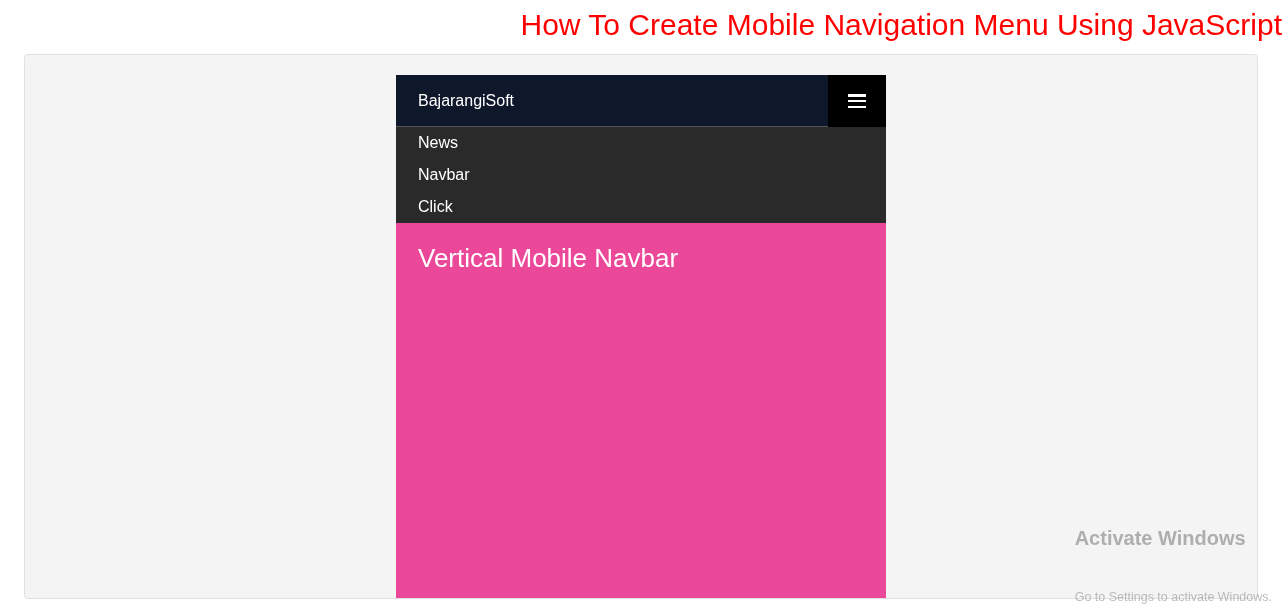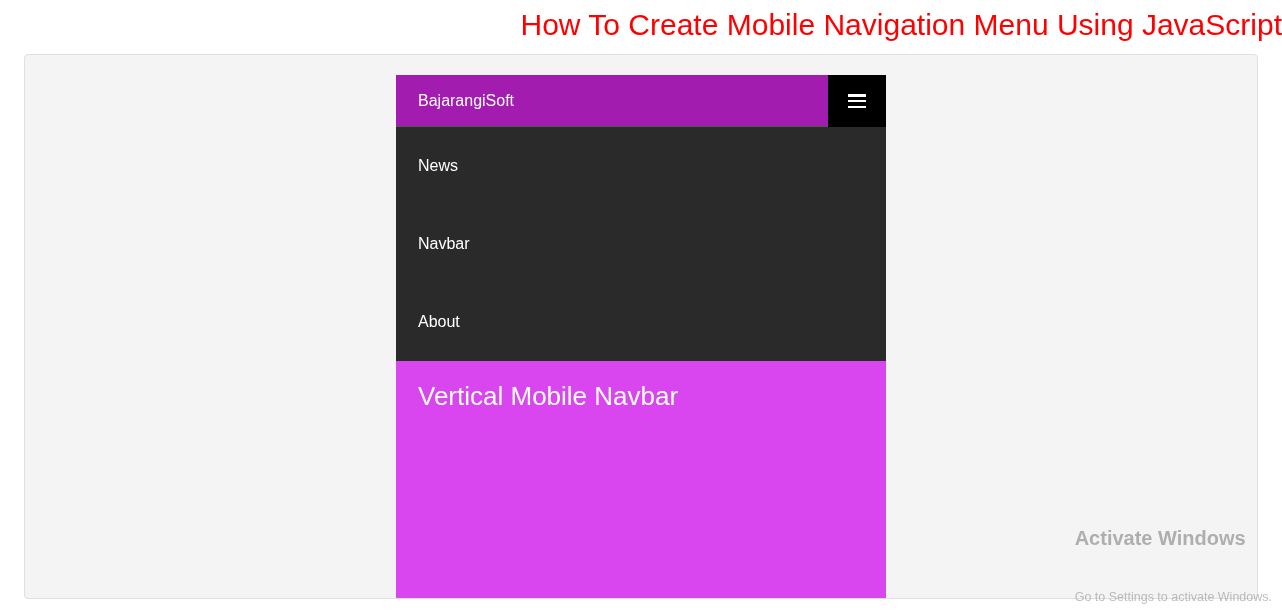--- a/index.html
+++ b/index.html
@@ -36,21 +36,21 @@
       width: 490px;
       display: flex;
       flex-direction: column;
     }
     .navbar-top {
       display: flex;
       height: 52px;
     }
     .brand {
       flex: 1;
-      background: #a21caf;
+      background: #0f172a;
       color: #ffffff;
       display: flex;
       align-items: center;
       padding-left: 22px;
       font-size: 16px;
       border-bottom: 1px solid #555;
     }
     .hamburger-btn {
       width: 58px;
       background: #000000;
@@ -71,26 +71,26 @@
       display: block;
       height: 2.5px;
       background: #ffffff;
       width: 100%;
     }
     .nav-links {
       background: #2a2a2a;
     }
     .nav-link {
       color: #ffffff;
-      padding: 30px 22px;
+      padding: 7px 22px;
       font-size: 16px;
       cursor: pointer;
     }
     .content {
-      background: #d946ef;
+      background: #ec4899;
       color: #ffffff;
       flex: 1;
       padding: 20px 22px;
     }
     .content-heading {
       font-size: 26px;
       font-weight: 400;
       margin-bottom: 12px;
     }
     .content-para {
@@ -134,21 +134,21 @@
           <span></span>
             <span></span>
             <span></span>
         </div>
       </div>
     </div>
 
     <div class="nav-links">
       <div class="nav-link">News</div>
       <div class="nav-link">Navbar</div>
-      <div class="nav-link">About</div>
+      <div class="nav-link">Click</div>
     </div>
 
     <div class="content">
       <h2 class="content-heading">Vertical Mobile Navbar</h2>
     </div>
 
   </div>
 </div>
 
 <div class="watermark">

